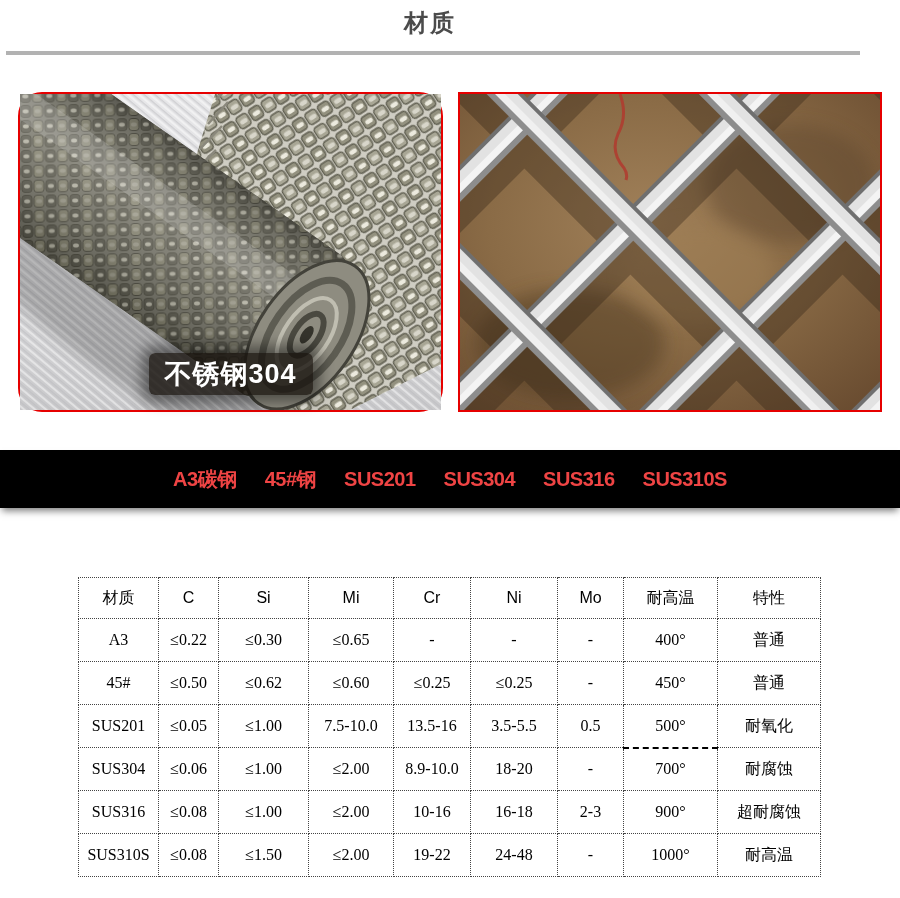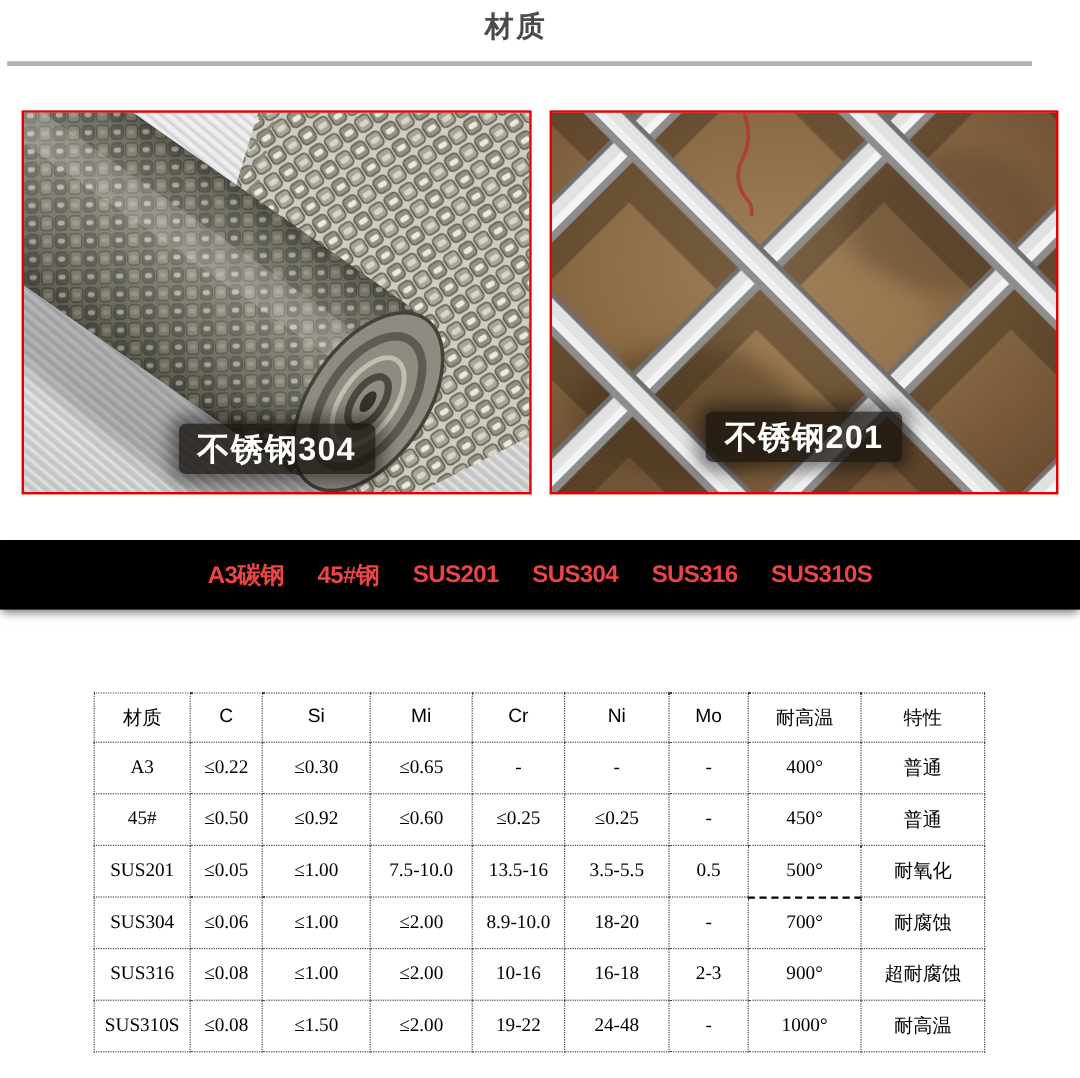--- a/index.html
+++ b/index.html
@@ -7,21 +7,21 @@
   body{width:900px;height:898px;font-family:"Liberation Sans","DejaVu Sans",sans-serif;position:relative;overflow:hidden;}
   .canvas{position:absolute;left:0;top:0;width:860px;height:898px;background:#fff;}
 
   
   .page-title{position:absolute;top:8px;left:0;width:100%;text-align:center;
     font-size:24px;font-weight:bold;color:#4b4b4b;letter-spacing:2px;line-height:30px;}
   .divider{position:absolute;top:51px;left:6px;right:0;height:4px;background:#b2b2b2;}
 
   
   .figure{position:absolute;top:92px;border:2px solid #e60000;background:#ddd;}
-  .figure.left{left:18px;width:421px;height:316px;}
+  .figure.left{left:18px;width:421px;height:316px;border-radius:24px;}
   .figure.right{left:458px;width:420px;height:316px;}
   .figure svg{display:block;width:100%;height:100%;}
   .img-label{position:absolute;left:50%;transform:translateX(-50%);
     background:rgba(22,17,12,0.78);color:#fff;font-size:27px;font-weight:bold;
     padding:3px 16px;border-radius:6px;white-space:nowrap;letter-spacing:1px;
     box-shadow:0 0 14px 7px rgba(0,0,0,0.45);}
   .figure.left .img-label{bottom:15px;}
   .figure.right .img-label{bottom:25px;}
 
   
@@ -138,21 +138,20 @@
         </pattern>
       </defs>
       <rect width="420" height="316" fill="url(#soilG)"></rect>
       <ellipse cx="110" cy="250" rx="95" ry="55" fill="#4f3a24" opacity="0.5" filter="url(#softR)"></ellipse>
       <ellipse cx="330" cy="90" rx="85" ry="60" fill="#57402a" opacity="0.4" filter="url(#softR)"></ellipse>
       <ellipse cx="240" cy="180" rx="75" ry="48" fill="#9f7f55" opacity="0.5" filter="url(#softR)"></ellipse>
       <path d="M160,0 q8,22 -2,40 q-8,18 6,34 q4,6 2,12" stroke="#b03a2e" stroke-width="3" fill="none" opacity="0.85"></path>
       <rect width="420" height="316" fill="url(#gridShadow)" opacity="0.35"></rect>
       <rect width="420" height="316" fill="url(#gridP)"></rect>
     </svg>
-    <div class="img-label">不锈钢201</div>
   </div>
 
   <div class="banner">
       <span>A3碳钢</span>
       <span>45#钢</span>
       <span>SUS201</span>
       <span>SUS304</span>
       <span>SUS316</span>
       <span>SUS310S</span>
     </div>
@@ -190,21 +189,21 @@
           <td>≤0.65</td>
           <td>-</td>
           <td>-</td>
           <td>-</td>
           <td>400°</td>
           <td>普通</td>
         </tr>
         <tr>
           <td>45#</td>
           <td>≤0.50</td>
-          <td>≤0.92</td>
+          <td>≤0.62</td>
           <td>≤0.60</td>
           <td>≤0.25</td>
           <td>≤0.25</td>
           <td>-</td>
           <td>450°</td>
           <td>普通</td>
         </tr>
         <tr>
           <td>SUS201</td>
           <td>≤0.05</td>

